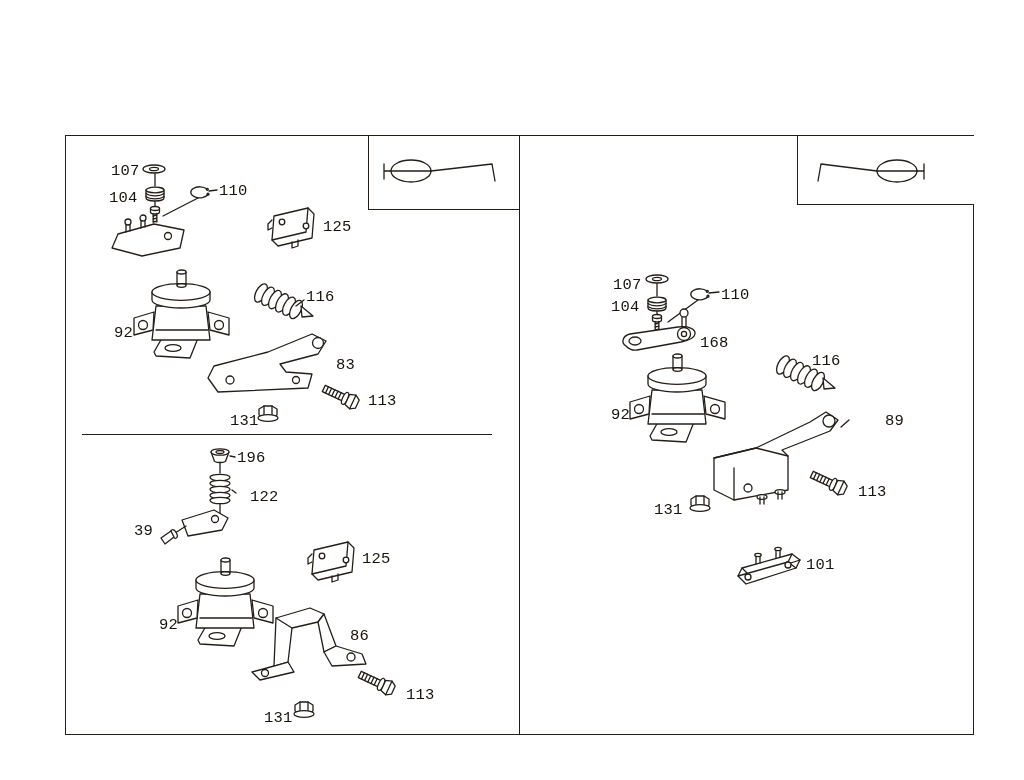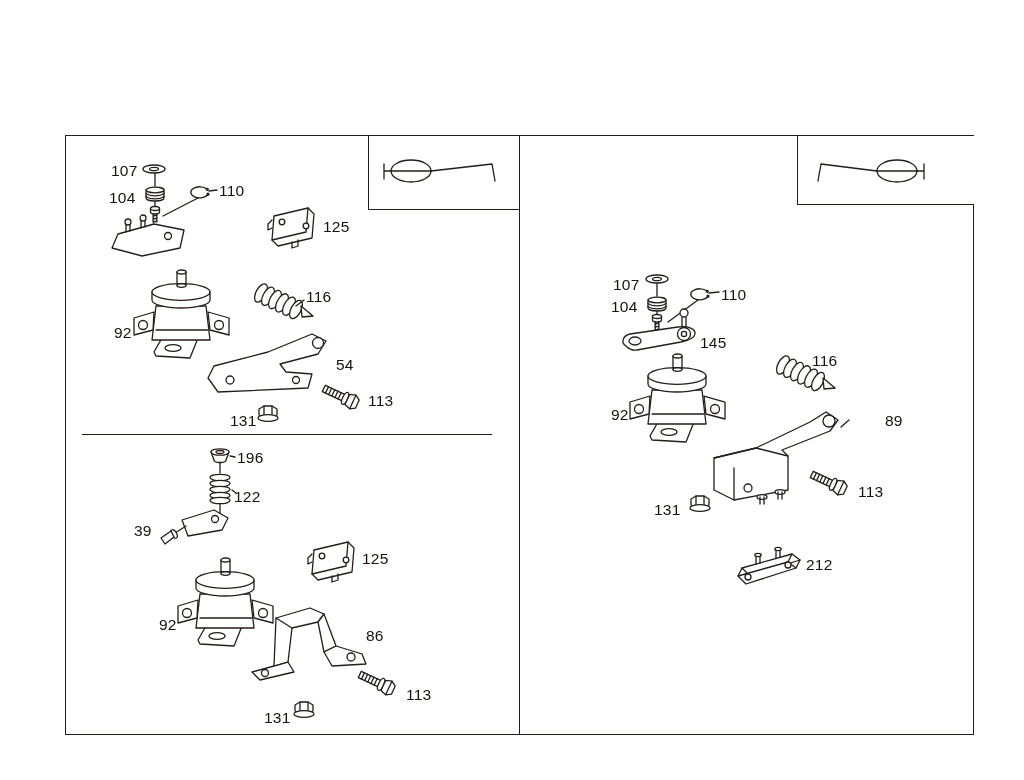--- a/index.html
+++ b/index.html
@@ -1,17 +1,17 @@
 <!DOCTYPE html>
 <html><head>
 <meta charset="utf-8">
 <style>
   html,body{margin:0;padding:0;background:#ffffff;}
   #canvas{position:relative;width:1024px;height:780px;background:#ffffff;overflow:hidden;
-          font-family:Liberation Sans, sans-serif;}
+          font-family:Liberation Mono, monospace;}
   .panel{position:absolute;border:1.5px solid #241e18;}
   #panel-left{left:65px;top:135px;width:453px;height:598px;}
   #panel-right{left:518px;top:135px;width:455px;height:598px;border-left:none;}
   .inset{position:absolute;border:1.4px solid #241e18;border-top:none;border-right:none;background:#fff;}
   #inset-left{left:368px;top:136px;width:150px;height:73px;}
   #inset-right{left:797px;top:136px;width:176px;height:68px;}
   #divider{position:absolute;left:82px;top:434px;width:410px;height:0;border-top:1.4px solid #241e18;}
   #drawing{position:absolute;left:0;top:0;}
   .callout{position:absolute;font-size:15.5px;line-height:18px;color:#18120c;
            letter-spacing:.2px;cursor:pointer;user-select:none;}
@@ -228,37 +228,37 @@
       </g>
     </g>
   </svg>
 
   <div class="callout" style="left:111px;top:162px">107</div>
   <div class="callout" style="left:109px;top:189px">104</div>
   <div class="callout" style="left:219px;top:182px">110</div>
   <div class="callout" style="left:323px;top:218px">125</div>
   <div class="callout" style="left:306px;top:288px">116</div>
   <div class="callout" style="left:114px;top:324px">92</div>
-  <div class="callout" style="left:336px;top:356px">54</div>
+  <div class="callout" style="left:336px;top:356px">83</div>
   <div class="callout" style="left:368px;top:392px">113</div>
   <div class="callout" style="left:230px;top:412px">131</div>
 
   <div class="callout" style="left:237px;top:449px">196</div>
-  <div class="callout" style="left:234px;top:488px">122</div>
+  <div class="callout" style="left:250px;top:488px">122</div>
   <div class="callout" style="left:134px;top:522px">39</div>
   <div class="callout" style="left:362px;top:550px">125</div>
   <div class="callout" style="left:159px;top:616px">92</div>
-  <div class="callout" style="left:366px;top:627px">86</div>
+  <div class="callout" style="left:350px;top:627px">86</div>
   <div class="callout" style="left:406px;top:686px">113</div>
   <div class="callout" style="left:264px;top:709px">131</div>
 
   <div class="callout" style="left:613px;top:276px">107</div>
   <div class="callout" style="left:611px;top:298px">104</div>
   <div class="callout" style="left:721px;top:286px">110</div>
-  <div class="callout" style="left:700px;top:334px">145</div>
+  <div class="callout" style="left:700px;top:334px">168</div>
   <div class="callout" style="left:812px;top:352px">116</div>
   <div class="callout" style="left:611px;top:406px">92</div>
   <div class="callout" style="left:885px;top:412px">89</div>
   <div class="callout" style="left:858px;top:483px">113</div>
   <div class="callout" style="left:654px;top:501px">131</div>
-  <div class="callout" style="left:806px;top:556px">212</div>
+  <div class="callout" style="left:806px;top:556px">101</div>
 
 </div>
 
 </body></html>

